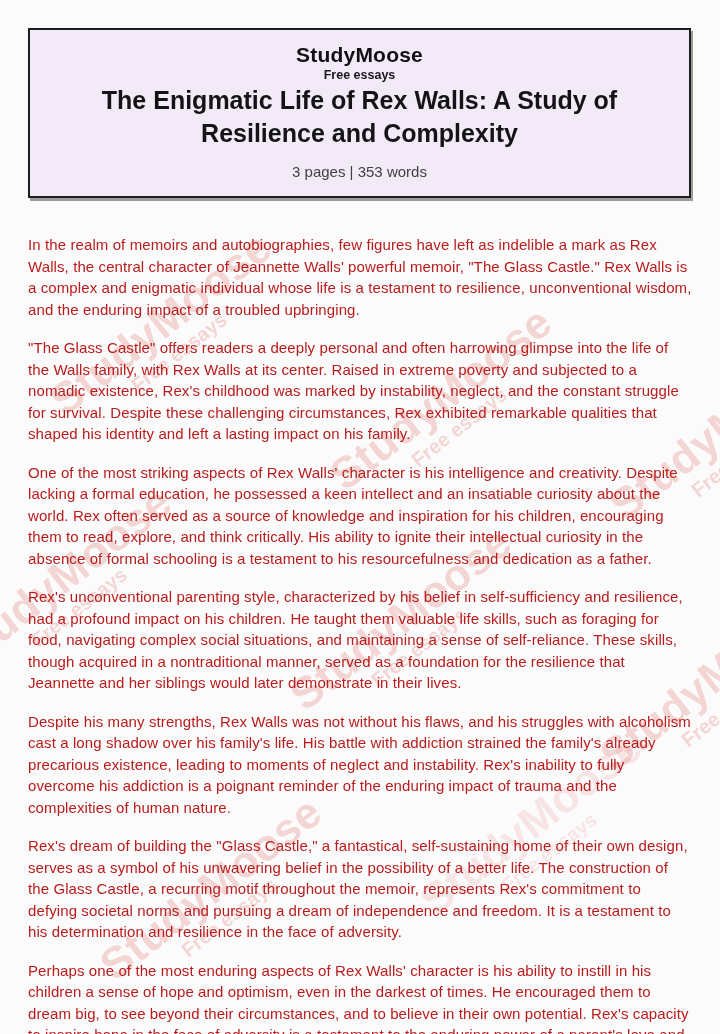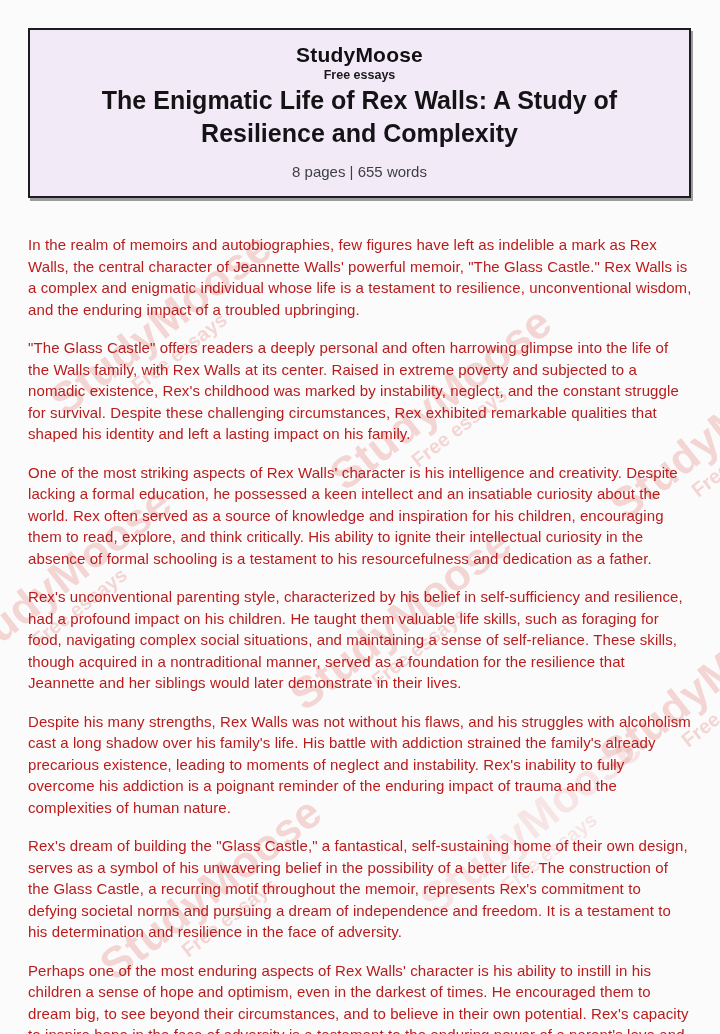--- a/index.html
+++ b/index.html
@@ -128,21 +128,21 @@
       <span class="wm-sub">Free essays</span>
     </div>
   </div>
 
   <div class="content">
 
     <header class="title-box">
       <div class="brand">StudyMoose</div>
       <div class="tagline">Free essays</div>
       <h1 class="essay-title">The Enigmatic Life of Rex Walls: A Study of Resilience and Complexity</h1>
-      <div class="meta">8 pages | 655 words</div>
+      <div class="meta">3 pages | 353 words</div>
     </header>
 
     <main class="essay-body">
       <p>In the realm of memoirs and autobiographies, few figures have left as indelible a mark as Rex Walls, the central character of Jeannette Walls' powerful memoir, "The Glass Castle." Rex Walls is a complex and enigmatic individual whose life is a testament to resilience, unconventional wisdom, and the enduring impact of a troubled upbringing.</p>
       <p>"The Glass Castle" offers readers a deeply personal and often harrowing glimpse into the life of the Walls family, with Rex Walls at its center. Raised in extreme poverty and subjected to a nomadic existence, Rex's childhood was marked by instability, neglect, and the constant struggle for survival. Despite these challenging circumstances, Rex exhibited remarkable qualities that shaped his identity and left a lasting impact on his family.</p>
       <p>One of the most striking aspects of Rex Walls' character is his intelligence and creativity. Despite lacking a formal education, he possessed a keen intellect and an insatiable curiosity about the world. Rex often served as a source of knowledge and inspiration for his children, encouraging them to read, explore, and think critically. His ability to ignite their intellectual curiosity in the absence of formal schooling is a testament to his resourcefulness and dedication as a father.</p>
       <p>Rex's unconventional parenting style, characterized by his belief in self-sufficiency and resilience, had a profound impact on his children. He taught them valuable life skills, such as foraging for food, navigating complex social situations, and maintaining a sense of self-reliance. These skills, though acquired in a nontraditional manner, served as a foundation for the resilience that Jeannette and her siblings would later demonstrate in their lives.</p>
       <p>Despite his many strengths, Rex Walls was not without his flaws, and his struggles with alcoholism cast a long shadow over his family's life. His battle with addiction strained the family's already precarious existence, leading to moments of neglect and instability. Rex's inability to fully overcome his addiction is a poignant reminder of the enduring impact of trauma and the complexities of human nature.</p>
       <p>Rex's dream of building the "Glass Castle," a fantastical, self-sustaining home of their own design, serves as a symbol of his unwavering belief in the possibility of a better life. The construction of the Glass Castle, a recurring motif throughout the memoir, represents Rex's commitment to defying societal norms and pursuing a dream of independence and freedom. It is a testament to his determination and resilience in the face of adversity.</p>
       <p>Perhaps one of the most enduring aspects of Rex Walls' character is his ability to instill in his children a sense of hope and optimism, even in the darkest of times. He encouraged them to dream big, to see beyond their circumstances, and to believe in their own potential. Rex's capacity to inspire hope in the face of adversity is a testament to the enduring power of a parent's love and influence.</p>

